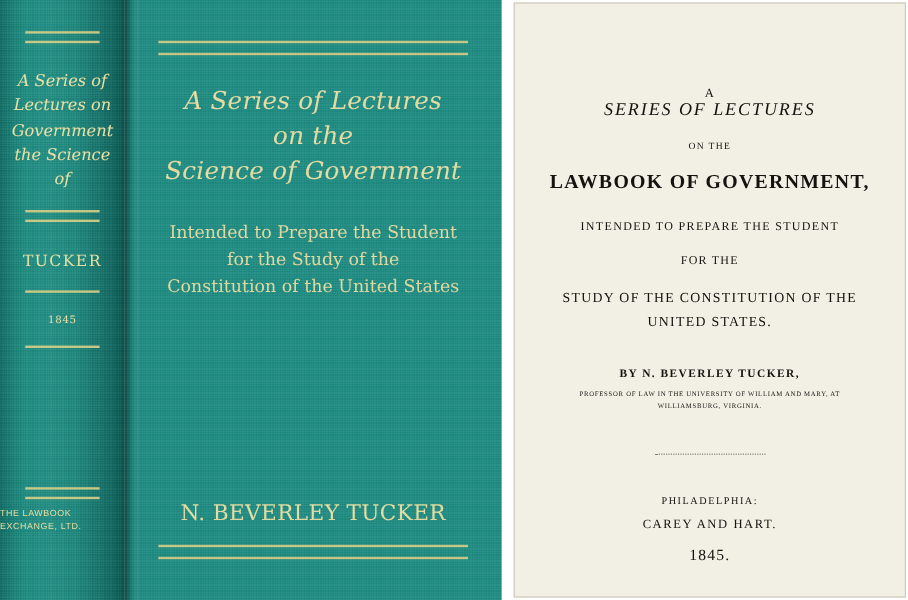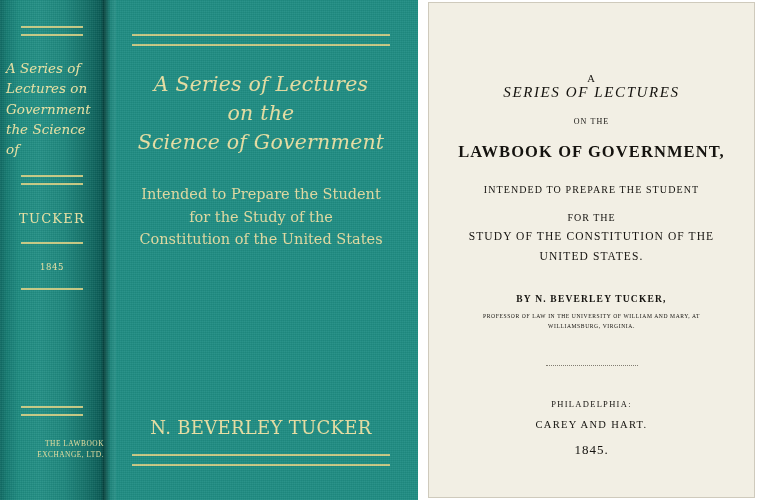--- a/index.html
+++ b/index.html
@@ -146,20 +146,21 @@
     height: 2px;
     background: #d8cf86;
     opacity: 0.9;
   }
   .spine-title {
     margin-top: 22px;
     font-family: "DejaVu Serif", serif;
     font-style: italic;
     font-size: 13.5px;
     line-height: 1.5;
+    text-align: center;
     color: #e8e0a4;
     width: 92px;
   }
   .spine-author {
     margin-top: 26px;
     font-family: "DejaVu Serif", serif;
     font-size: 13px;
     letter-spacing: 1.2px;
     color: #e8e0a4;
   }
@@ -167,23 +168,23 @@
     margin-top: 18px;
     font-family: "DejaVu Serif", serif;
     font-size: 8.5px;
     letter-spacing: 0.6px;
     color: #e8e0a4;
   }
   .spine-publisher {
     position: absolute;
     left: 0;
     right: 0;
-    bottom: 40px;
-    text-align: right;
-    font-family: Liberation Serif, serif;
+    bottom: 56px;
+    text-align: left;
+    font-family: Liberation Sans, sans-serif;
     font-size: 7.4px;
     letter-spacing: 0.5px;
     line-height: 1.5;
     color: #e6dea0;
   }
   .spine-top-rules { margin-top: 26px; display:flex; flex-direction:column; gap:6px; align-items:center;}
   .spine-mid-rules { margin-top: 16px; display:flex; flex-direction:column; gap:6px; align-items:center;}
   .spine-low-rules { position:absolute; bottom: 84px; left:0; right:0; display:flex; flex-direction:column; gap:6px; align-items:center;}
 
   
@@ -247,21 +248,21 @@
     font-size: 10px;
     letter-spacing: 1.1px;
   }
   .tp-l5 {
     margin-top: 17px;
     font-family: "Liberation Serif", serif;
     font-size: 10px;
     letter-spacing: 1px;
   }
   .tp-l6 {
-    margin-top: 4px;
+    margin-top: 17px;
     font-family: "Liberation Serif", serif;
     font-size: 11.5px;
     letter-spacing: 1.1px;
     line-height: 1.7;
   }
   .tp-author {
     margin-top: 28px;
     font-family: "Liberation Serif", serif;
     font-size: 9.5px;
     font-weight: bold;

